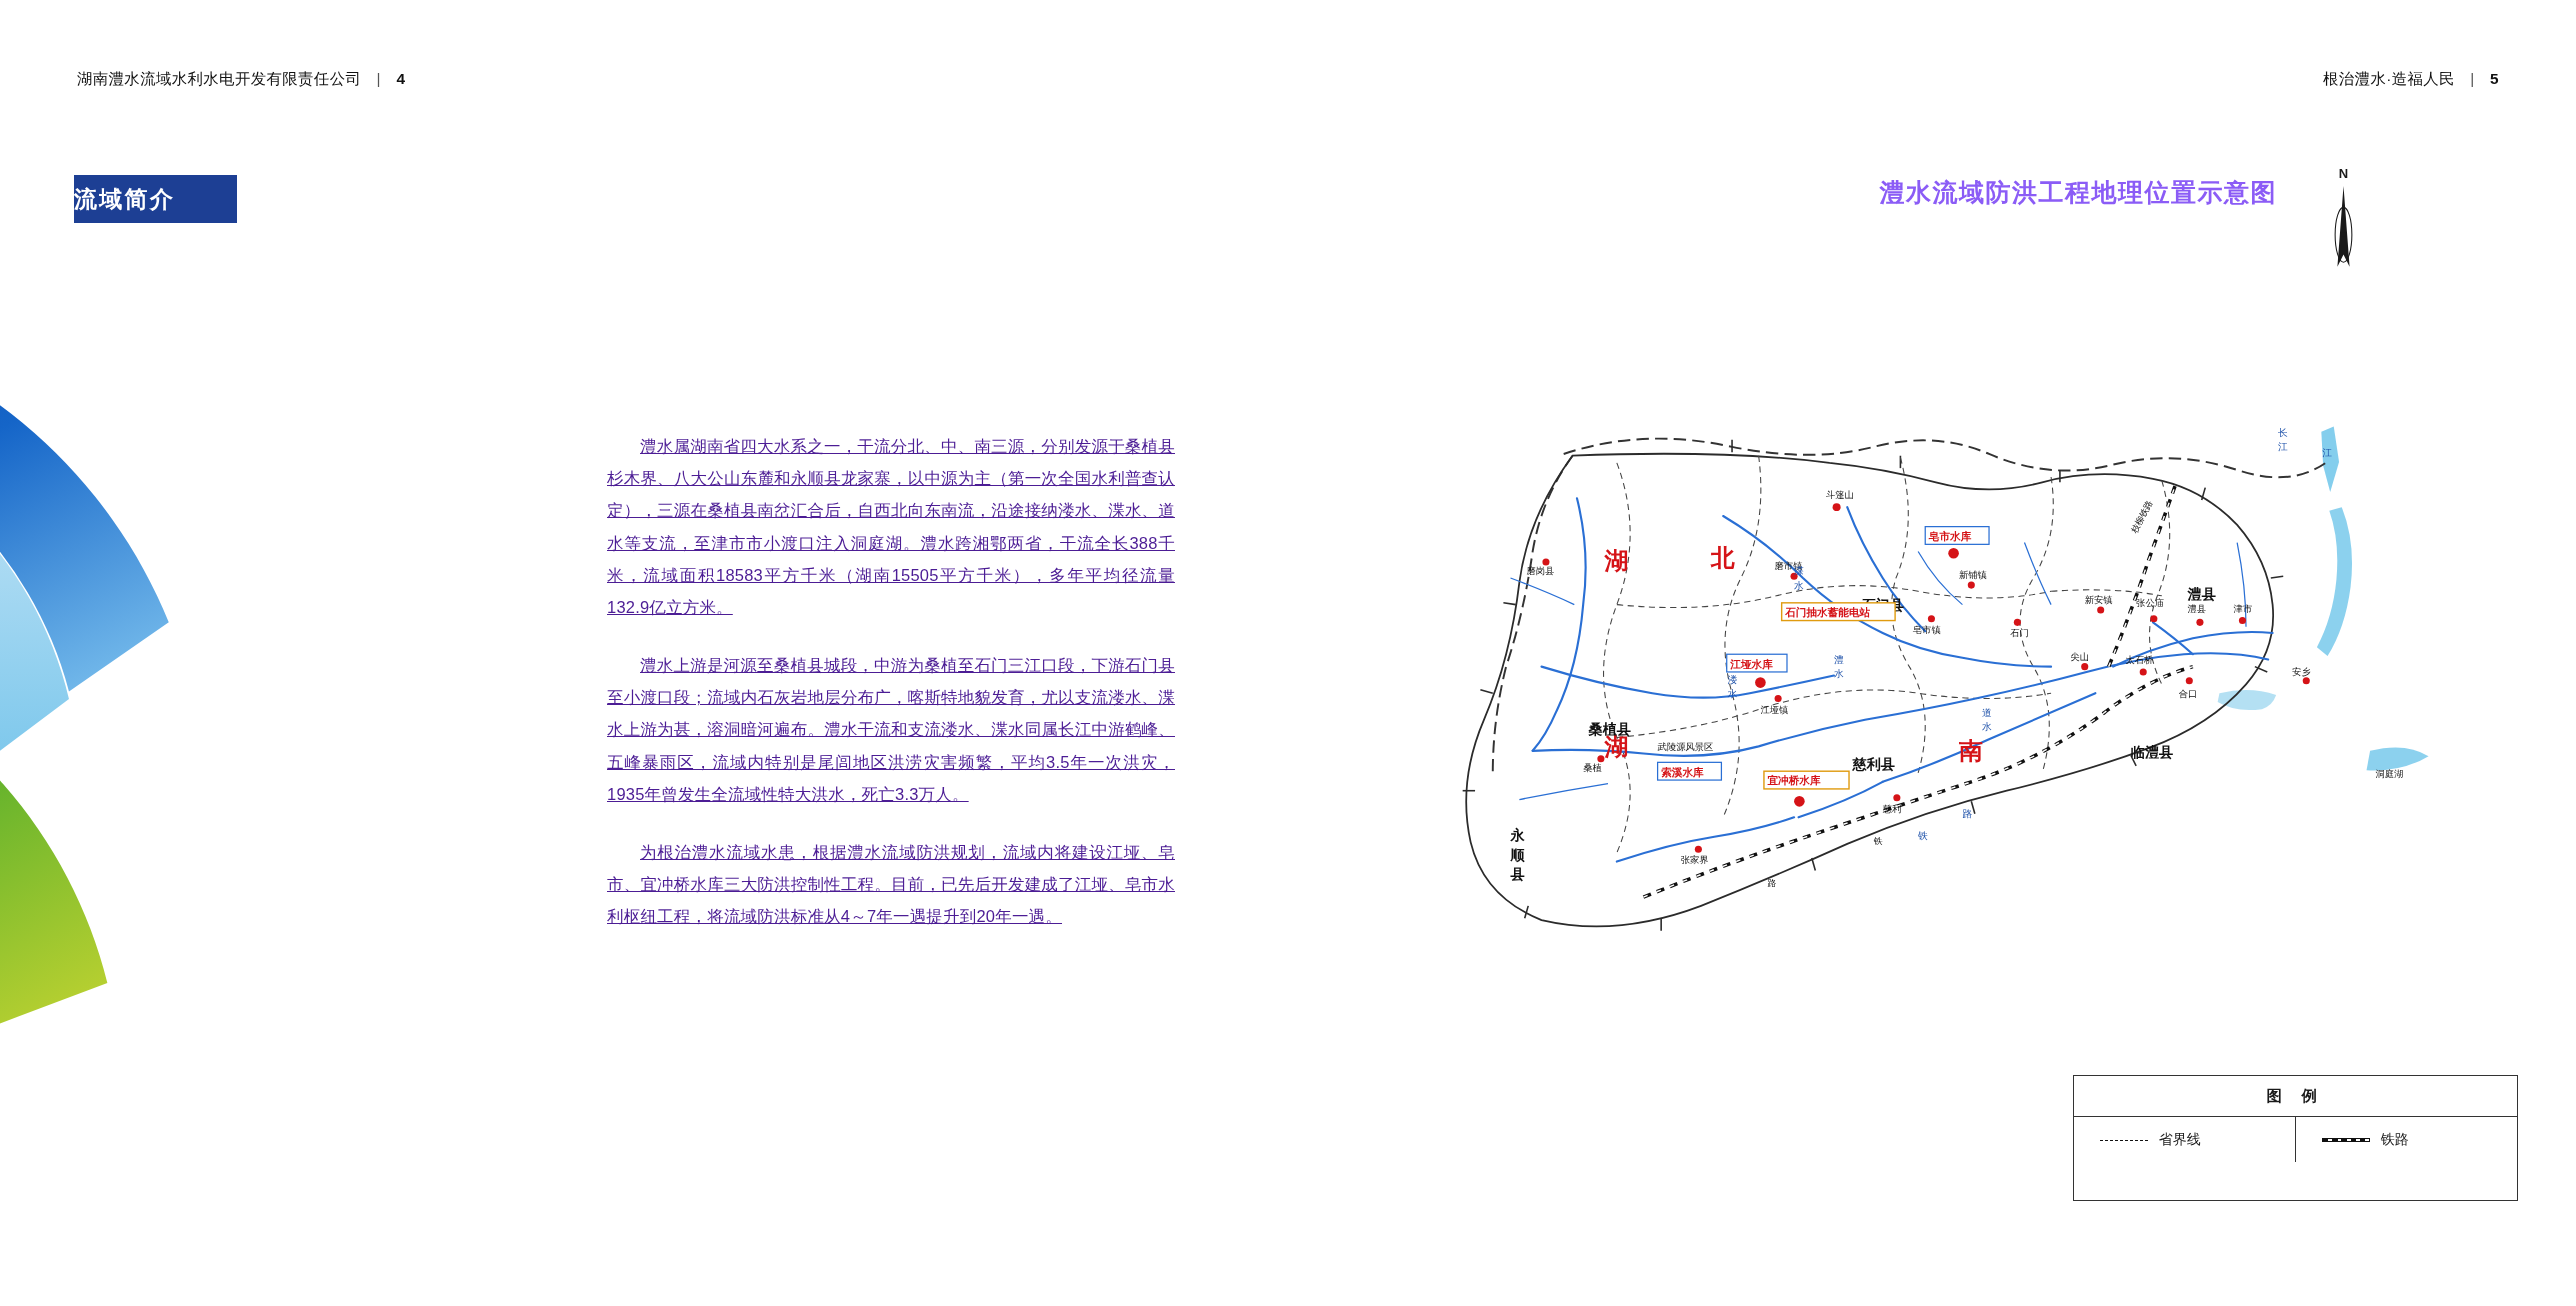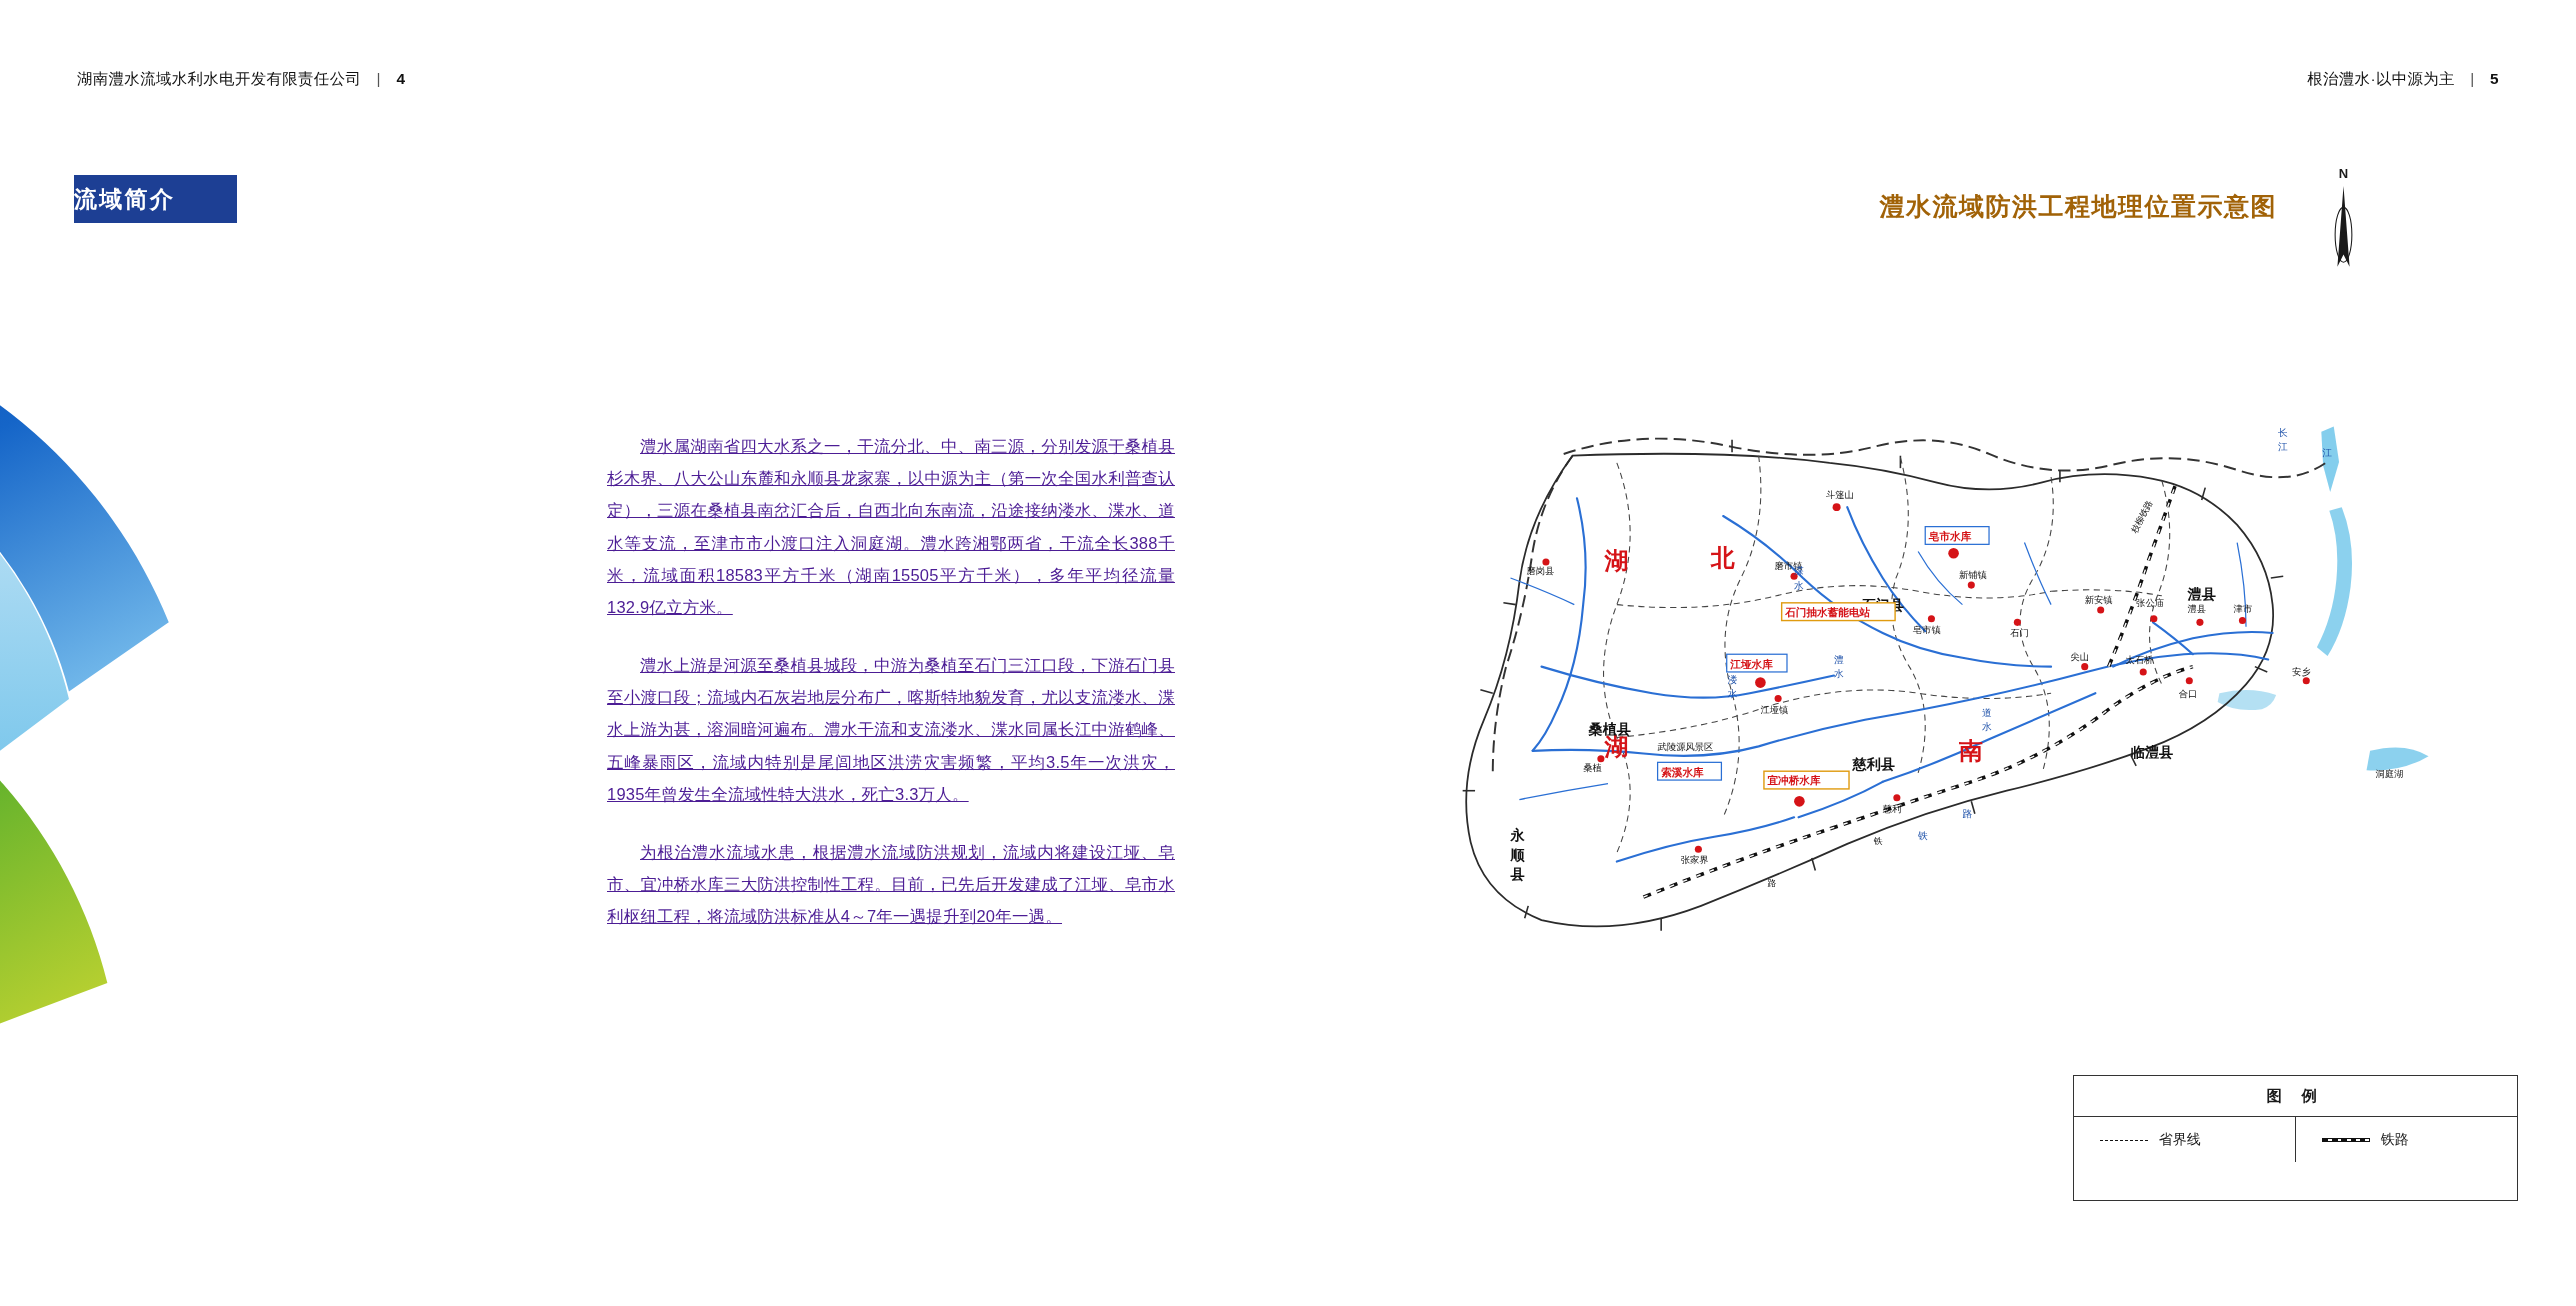--- a/index.html
+++ b/index.html
@@ -77,25 +77,25 @@
     color: #4c1d95;
     letter-spacing: 0.2px;
     text-decoration: underline;
   }
   .body-col p:last-child { margin-bottom: 7px; }
 
   
   .map-title {
     position: absolute;
     right: 299px;
-    top: 190px;
+    top: 176px;
     font-size: 25px;
     font-weight: bold;
     letter-spacing: 1.5px;
-    color: #a16207;
+    color: #8b5cf6;
     white-space: nowrap;
   }
   .compass {
     position: absolute;
     right: 215px;
     top: 175px;
     width: 35px;
     height: 115px;
   }
   .compass .n {
@@ -196,21 +196,21 @@
 </head>
 <body>
 
 <div class="hdr hdr-left">
   <span>湖南澧水流域水利水电开发有限责任公司</span>
   <span class="sep">|</span>
   <span class="pg">4</span>
 </div>
 
 <div class="hdr hdr-right">
-  <span>根治澧水·以中源为主</span>
+  <span>根治澧水·造福人民</span>
   <span class="sep">|</span>
   <span class="pg">5</span>
 </div>
 
 <div class="section-tag">
   <span>流域简介</span>
 </div>
 
 <div class="swirl">
   <svg viewBox="0 0 1000 1020" width="768" height="783" aria-hidden="true">

